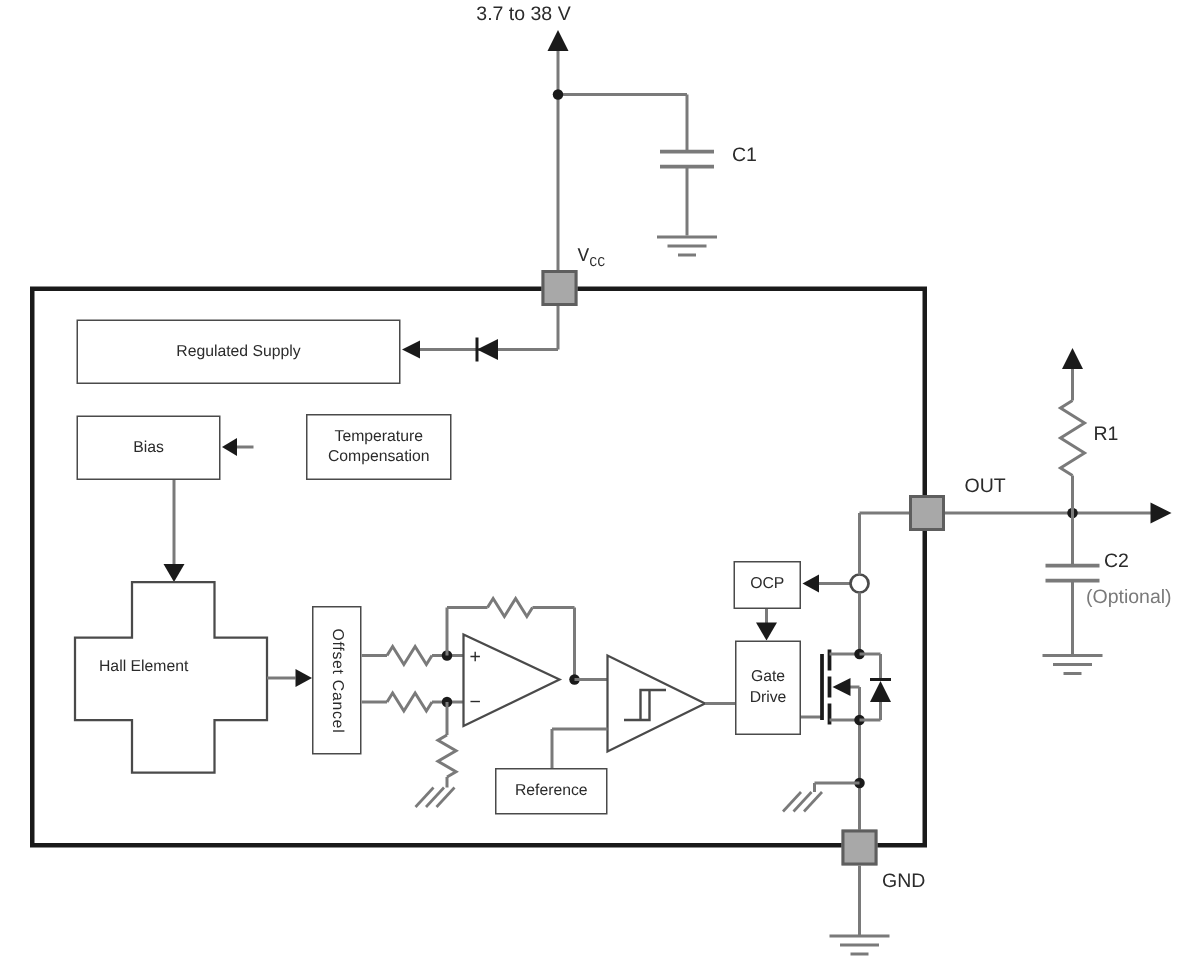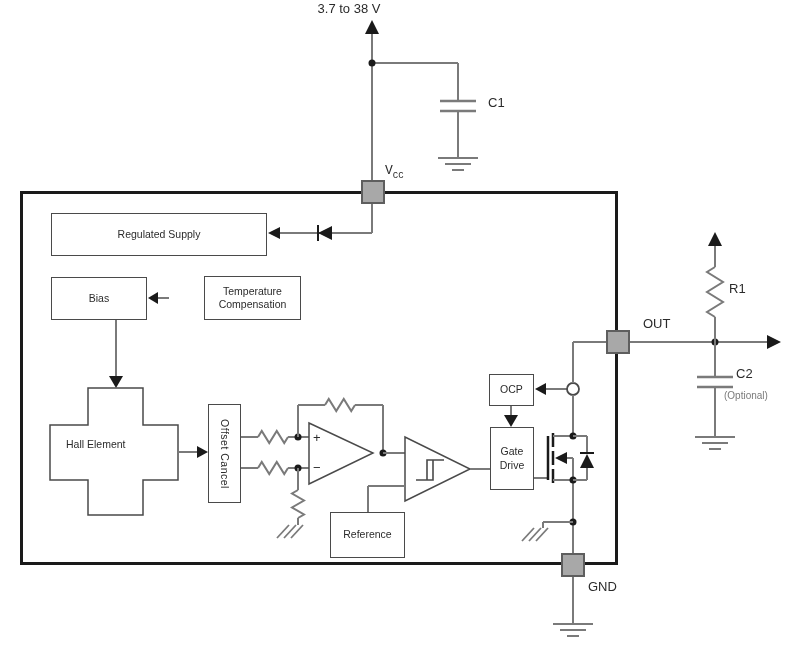--- a/index.html
+++ b/index.html
@@ -13,21 +13,21 @@
   
   .blk{position:absolute;box-sizing:border-box;border:1.5px solid #4a4a4a;background:#fff;
        display:flex;align-items:center;justify-content:center;text-align:center;
        font-size:10.5px;line-height:1.25;color:#2b2b2b;}
   .vtext{writing-mode:vertical-rl;letter-spacing:0.5px;}
   
   .pin{position:absolute;width:24px;height:24px;box-sizing:border-box;
        background:#a8a8a8;border:2px solid #5e5e5e;}
   
   .lbl{position:absolute;font-size:13px;color:#2b2b2b;white-space:nowrap;}
-  .lbl.small{font-size:10px;color:#7a7a7a;}
+  .lbl.small{font-size:13px;color:#7a7a7a;}
   .lbl.center{text-align:center;}
   sub{font-size:9px;}
 </style>
 </head>
 <body>
 
 <div id="stage">
 
   <div class="abs chip"></div>
 
@@ -209,21 +209,21 @@
   </div>
   <div class="blk" style="left:169px;top:276px;width:97px;height:44px;padding:2px;margin-left:35px;">
     <span>Temperature Compensation</span>
   </div>
   <div class="blk" style="left:208px;top:404px;width:33px;height:99px;">
     <span class="vtext">Offset Cancel</span>
   </div>
   <div class="abs" style="left:66px;top:438px;width:100px;text-align:left;font-size:10.5px;">
     <span>Hall Element</span>
   </div>
-  <div class="blk" style="left:330px;top:512px;width:75px;height:46px;">
+  <div class="blk" style="left:330px;top:512px;width:75px;height:31px;">
     <span>Reference</span>
   </div>
   <div class="blk" style="left:489px;top:374px;width:45px;height:32px;">
     <span>OCP</span>
   </div>
   <div class="blk" style="left:490px;top:427px;width:44px;height:63px;padding:12px;">
     <span>Gate Drive</span>
   </div>
 
   <div class="pin" style="left:361px;top:180px;"></div>

